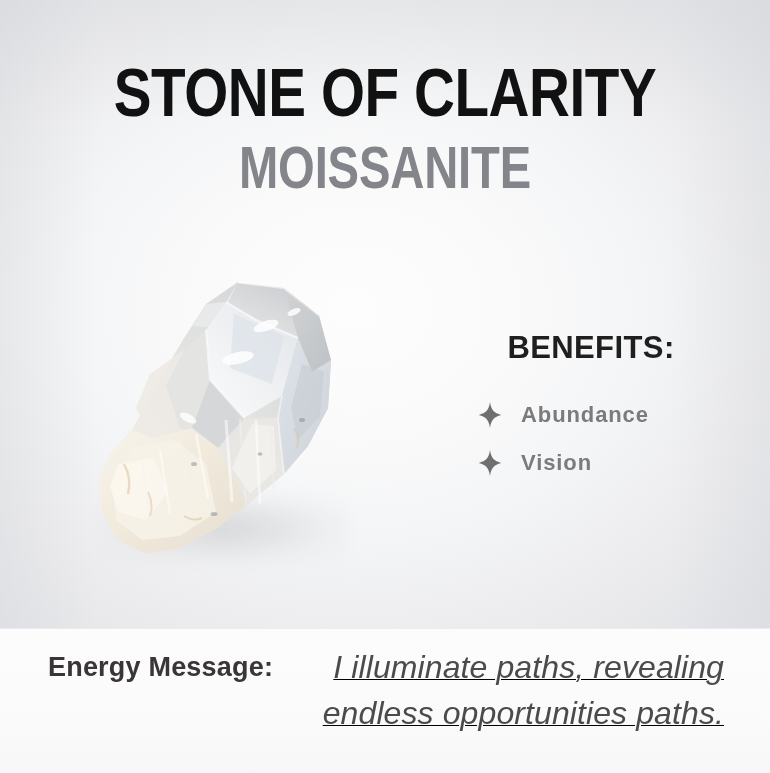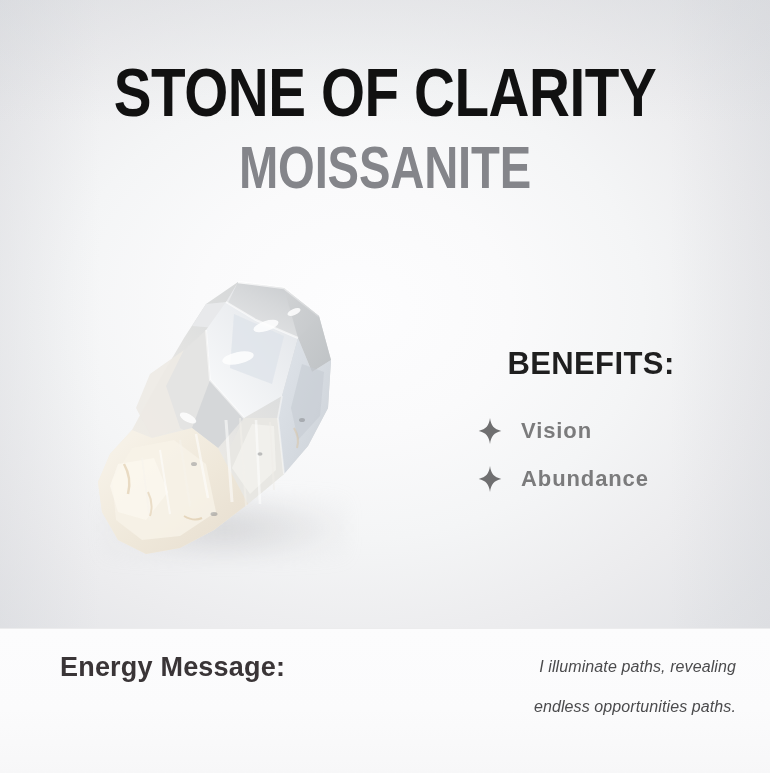--- a/index.html
+++ b/index.html
@@ -116,21 +116,21 @@
     top: 330px;
     width: 280px;
   }
   .benefits-title {
     font-family: "Liberation Sans", sans-serif;
     font-weight: 700;
     font-size: 31px;
     letter-spacing: 0.4px;
     color: #1f1f1f;
     text-align: center;
-    margin: 16px 0 36px 0;
+    margin: 0 0 36px 0;
     padding-right: 8px;
   }
   .benefit-row {
     display: flex;
     align-items: center;
     margin-bottom: 22px;
     padding-left: 22px;
   }
   .benefit-icon {
     width: 26px;
@@ -153,43 +153,44 @@
     position: absolute;
     left: 0;
     top: 628px;
     width: 770px;
     height: 145px;
     background: linear-gradient(180deg, #fcfcfd 0%, #fbfbfc 55%, #f7f7f8 100%);
     border-top: 1px solid #ececed;
   }
   .footer-inner {
     position: absolute;
-    left: 60px;
+    left: 48px;
     top: 18px;
     width: 676px;
+    text-decoration: underline;
   }
   .footer-line {
     text-align: right;
     line-height: 40px;
     white-space: nowrap;
   }
   .energy-label {
     font-family: "Liberation Sans", sans-serif;
     font-weight: 700;
     font-size: 27px;
     color: #3a3537;
     letter-spacing: 0.2px;
     float: left;
     line-height: 40px;
   }
   .energy-text {
     font-family: "Liberation Sans", sans-serif;
     font-style: italic;
     font-weight: 400;
-    font-size: 16px;
+    font-size: 32px;
     color: #4b4b4d;
     letter-spacing: 0.1px;
   }
 </style>
 </head>
 <body>
 
 <div class="card">
 
   <div class="bg-base"></div>
@@ -305,29 +306,29 @@
   </div>
 
   <div class="benefits">
     <div class="benefits-title">BENEFITS:</div>
 
     <div class="benefit-row">
       <svg class="benefit-icon" viewBox="0 0 24 24">
         <path d="M12 0 C13 7.2 15.6 10.1 22.4 11.9 C15.6 13.6 13 16.6 12 23.9
                  C11 16.6 8.4 13.6 1.6 11.9 C8.4 10.1 11 7.2 12 0 Z" fill="#6f6f70"></path>
       </svg>
-      <span class="benefit-label">Vision</span>
+      <span class="benefit-label">Abundance</span>
     </div>
 
     <div class="benefit-row">
       <svg class="benefit-icon" viewBox="0 0 24 24">
         <path d="M12 0 C13 7.2 15.6 10.1 22.4 11.9 C15.6 13.6 13 16.6 12 23.9
                  C11 16.6 8.4 13.6 1.6 11.9 C8.4 10.1 11 7.2 12 0 Z" fill="#6f6f70"></path>
       </svg>
-      <span class="benefit-label">Abundance</span>
+      <span class="benefit-label">Vision</span>
     </div>
 
   </div>
 
   <div class="footer-band">
     <div class="footer-inner">
       <div class="footer-line">
         <span class="energy-label">Energy Message:</span>
         <span class="energy-text">I illuminate paths, revealing</span>
       </div>

